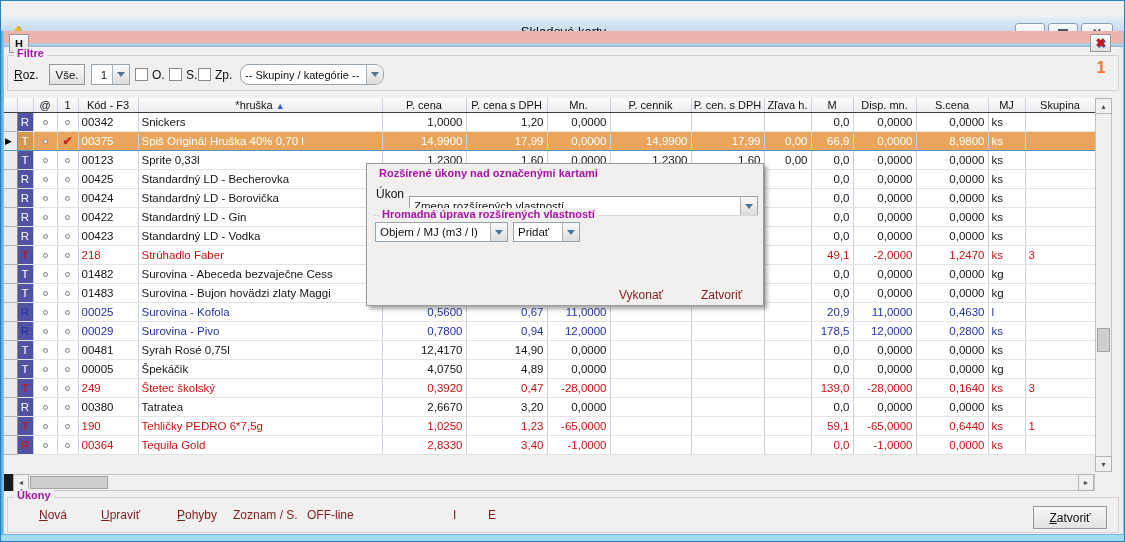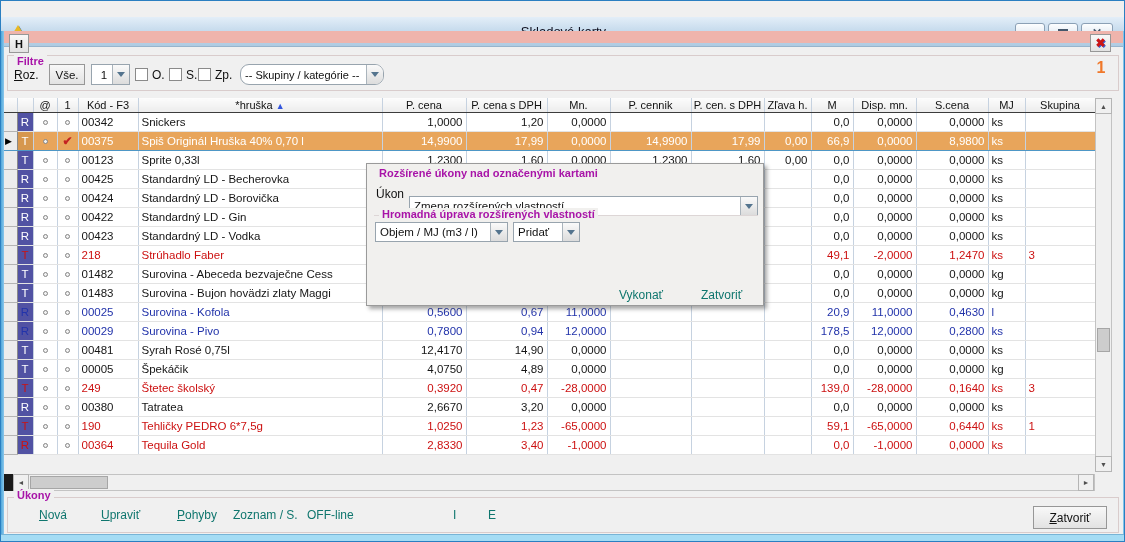--- a/index.html
+++ b/index.html
@@ -32,21 +32,21 @@
     display:flex; align-items:center; justify-content:center; font-size:11px; color:#111; }
   #h-btn { left:8px; top:33px; width:20px; height:19px; font-weight:bold; }
   #redx-btn { left:1089px; top:33px; width:21px; height:18px; }
   #redx-btn span { color:#cc1414; font-weight:bold; font-size:12px; line-height:1; text-shadow:1px 1px 0 #3a5fd0; }
   #badge-1 { left:1088px; top:58px; width:24px; text-align:center; font-size:16px; font-weight:bold; color:#f07ookie; color:#f0782a; }
 
   
   .groupbox { border:1px solid #d9cccc; }
   .grouplegend { position:absolute; background:#f0f0f0; padding:0 3px; font-size:11px; font-weight:bold; color:#a814a8; }
   #filtre-box { left:6px; top:54px; width:1112px; height:36px; }
-  #filtre-legend { left:13px; top:46px;margin-top:8px; }
+  #filtre-legend { left:13px; top:46px; }
   #ukony-box { left:6px; top:496px; width:1112px; height:36px; }
   #ukony-legend { left:13px; top:488px; }
 
   .hotkey::first-letter { text-decoration:underline; }
   .hotkey { display:inline-block; }
 
   .label12 { font-size:12px; color:#111; }
   .combo { background:#fff; border:1px solid #98a4ae; display:flex; align-items:center;
     font-size:11.5px; color:#111; padding-left:4px; overflow:hidden; white-space:nowrap; }
   .combo .arrowbtn { margin-left:auto; align-self:stretch; width:17px; flex:0 0 17px;
@@ -108,21 +108,21 @@
     border:1px solid #9a9a9a; box-shadow:3px 3px 4px rgba(60,60,60,.45); z-index:10;padding-left:16px; }
   #dlg-title { left:12px; top:3px; font-size:11px; font-weight:bold; color:#a814a8; }
   #dlg-ukon-label { left:9px; top:23px; }
   #dlg-ukon-combo { left:42px; top:20px; width:349px; height:20px;margin-top:12px; }
   #dlg-group-label { left:12px; top:44px; font-size:11px; font-weight:bold; color:#a814a8; background:#f1f0ee; padding:0 3px; z-index:2;}
   #dlg-group-line { left:7px; top:51px; width:384px; height:40px; border-top:1px solid #ddd6d6; }
   #dlg-prop-combo { left:8px; top:58px; width:133px; height:20px; }
   #dlg-op-combo { left:146px; top:58px; width:67px; height:20px; }
   #dlg-input { left:218px; top:58px; width:150px; height:20px; background:#fff; border:1px solid #98a4ae;
     font-size:11.5px; padding-left:5px; display:flex; align-items:center; color:#111; }
-  .flatbtn { position:absolute; font-size:12px; color:#0f766e; background:none; border:none; }
+  .flatbtn { position:absolute; font-size:12px; color:#7f1d1d; background:none; border:none; }
   #dlg-run { left:252px; top:124px; }
   #dlg-close { left:334px; top:124px; }
 
   
   #act-nova { left:38px; top:507px; } #act-upravit { left:100px; top:507px; }
   #act-pohyby { left:176px; top:507px; } #act-zoznam { left:232px; top:507px; }
   #act-offline { left:306px; top:507px; } #act-i { left:452px; top:507px; } #act-e { left:487px; top:507px; }
   #zatvorit-btn { left:1032px; top:505px; width:74px; height:23px; font-size:12px; }
 </style>
 </head>

